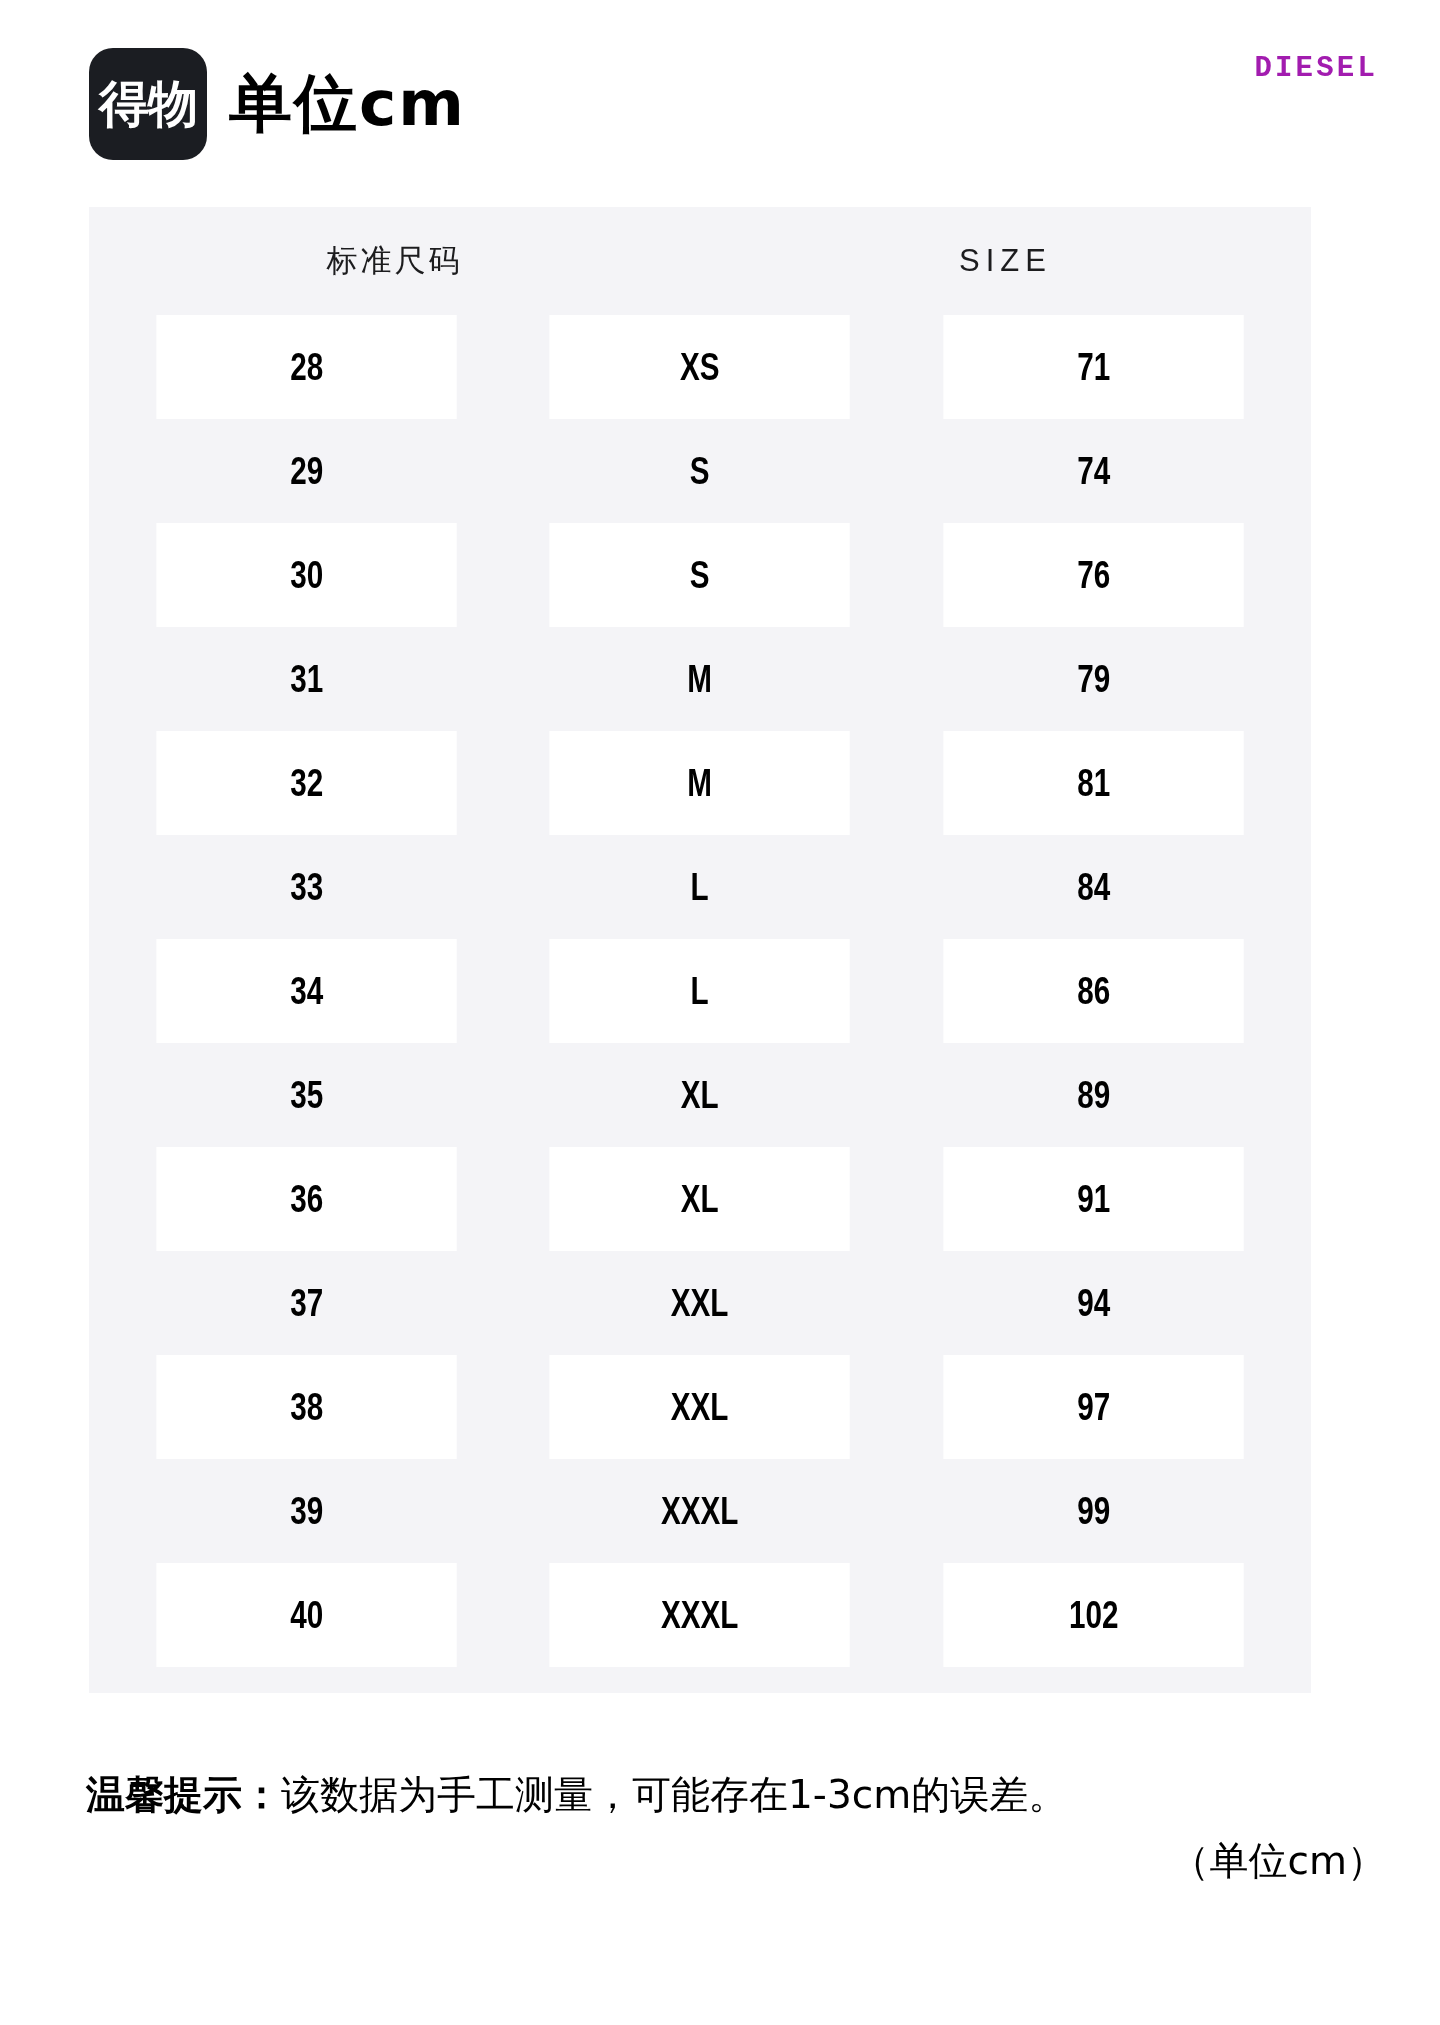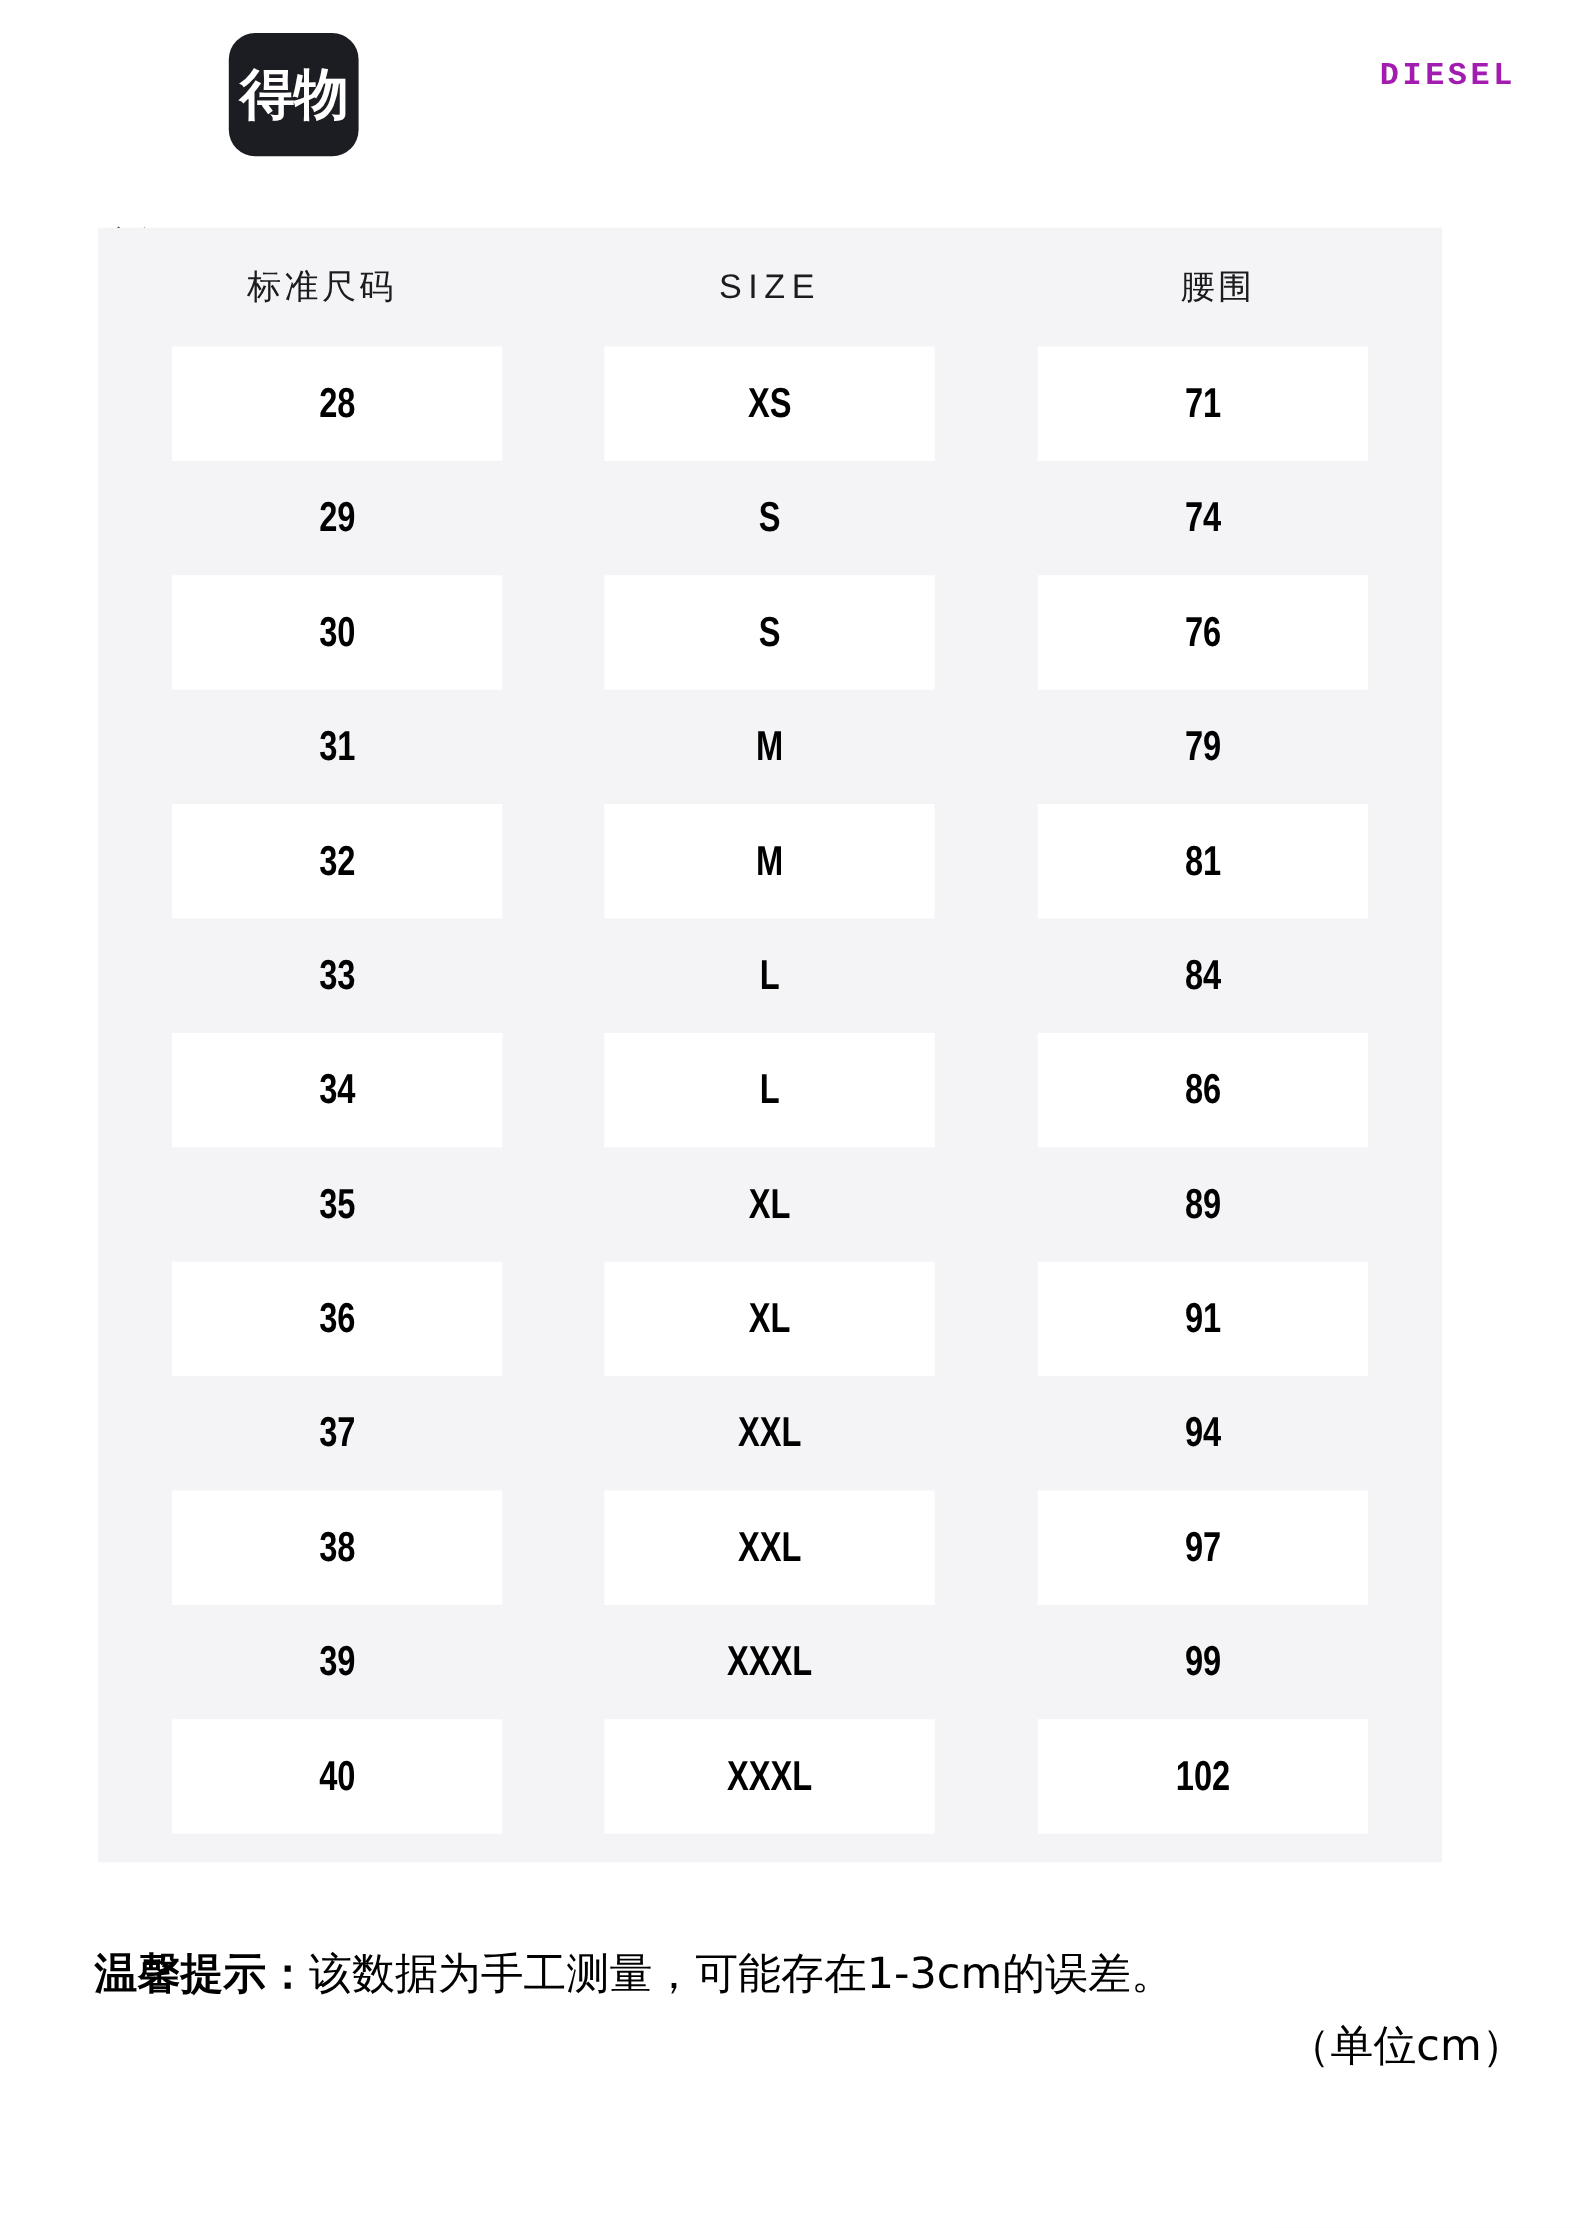--- a/index.html
+++ b/index.html
@@ -22,23 +22,22 @@
     left: 0;
     top: 0;
     width: 1440px;
     height: 160px;
   }
   .brand-lockup {
     position: absolute;
     left: 89px;
     top: 30px;
     display: flex;
-    align-items: flex-end;
+    align-items: center;
     gap: 22px;
-    flex-direction: column;
   }
   .dewu-logo {
     width: 118px;
     height: 112px;
     background: #1b1d22;
     border-radius: 24px;
     display: flex;
     align-items: center;
     justify-content: center;
   }
@@ -165,21 +164,20 @@
   </div>
 
   <div class="diesel-logo">DIESEL</div>
 </div>
 
 <div class="table-panel">
 
   <div class="col-head-row">
     <div class="col-head">标准尺码</div>
     <div class="col-head size-head">SIZE</div>
-    <div class="col-head">腰围</div>
   </div>
 
   <div id="table-body">
       <div class="data-row shade-white">
         <div class="data-cell">28</div>
         <div class="data-cell">XS</div>
         <div class="data-cell">71</div>
       </div>
       <div class="data-row shade-tint">
         <div class="data-cell">29</div>

